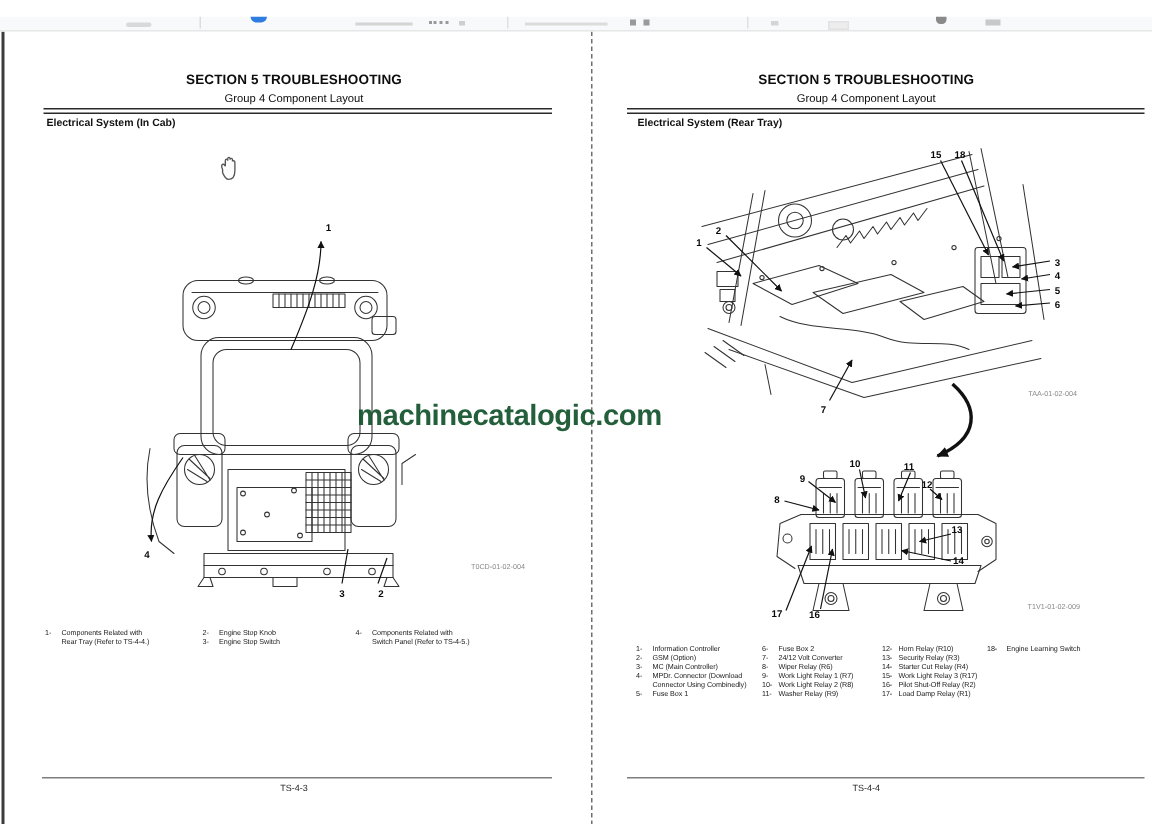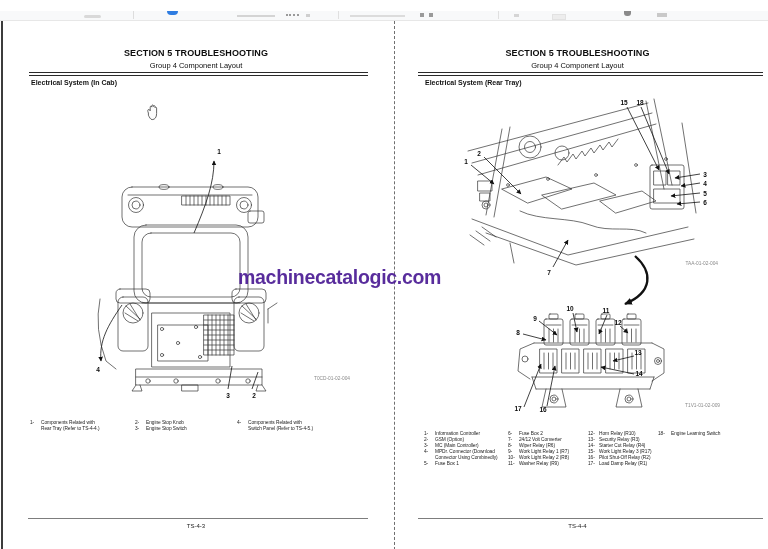--- a/index.html
+++ b/index.html
@@ -399,15 +399,15 @@
       <div class="li">
           <span class="num" style="width:13px">18-</span>
           <span class="txt">Engine Learning Switch</span>
         </div>
     </div>
   </div>
 
   <div class="footer-line" style="left:418px; top:507px; width:345px;"></div>
   <div class="page-num" style="left:405px; top:512px; width:345px;">TS-4-4</div>
 
-  <div class="watermark" style="color: #4c1d95;">machinecatalogic.com</div>
+  <div class="watermark" style="color: #14532d;">machinecatalogic.com</div>
 
 </div>
 
 </body></html>

